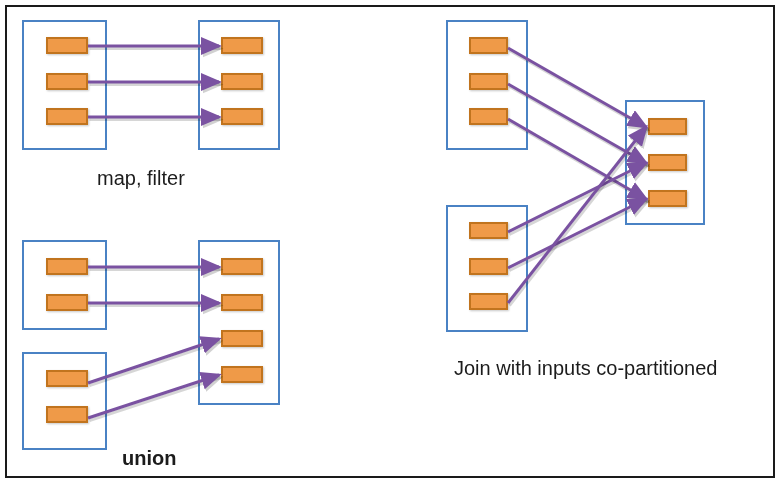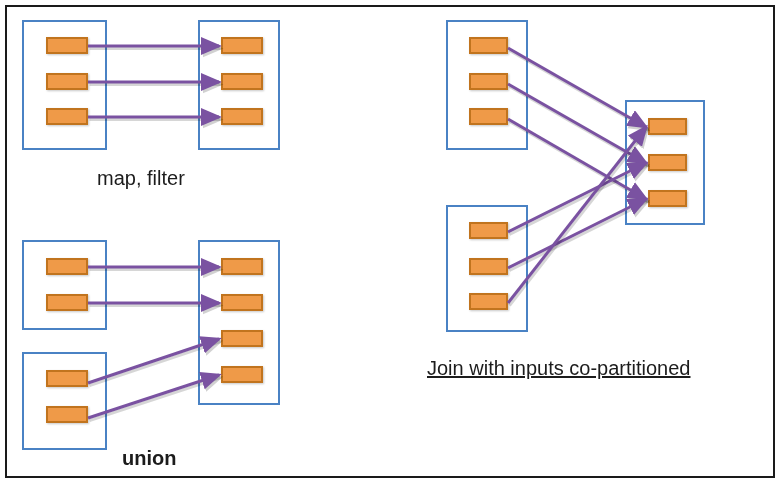--- a/index.html
+++ b/index.html
@@ -132,15 +132,15 @@
         <line x1="509.5" y1="270.5" x2="647.5" y2="201.5" stroke="rgba(0,0,0,0.16)" stroke-width="3" marker-end="url(#arrowhead-shadow)"></line>
         <line x1="508" y1="268" x2="646" y2="199" stroke="#7a52a1" stroke-width="3" marker-end="url(#arrowhead)"></line>
         <line x1="509.5" y1="305.5" x2="647.5" y2="129.5" stroke="rgba(0,0,0,0.16)" stroke-width="3" marker-end="url(#arrowhead-shadow)"></line>
         <line x1="508" y1="303" x2="646" y2="127" stroke="#7a52a1" stroke-width="3" marker-end="url(#arrowhead)"></line>
       </g>
   </svg>
 
   <div id="captions">
       <div class="caption" style="left: 97px; top: 168px;">map, filter</div>
       <div class="caption" style="left: 122px; top: 448px; font-weight: bold;">union</div>
-      <div class="caption" style="left: 427px; top: 358px; text-decoration: underline;">Join with inputs co-partitioned</div>
+      <div class="caption" style="left: 454px; top: 358px;">Join with inputs co-partitioned</div>
     </div>
 </div>
 
 </body></html>

